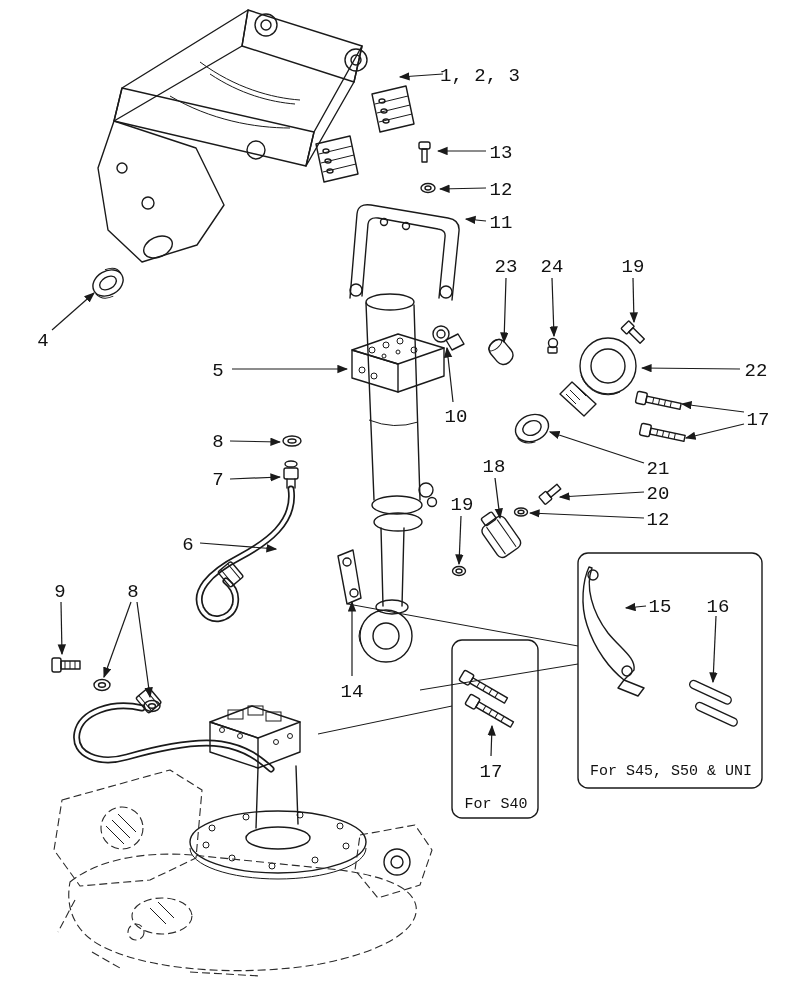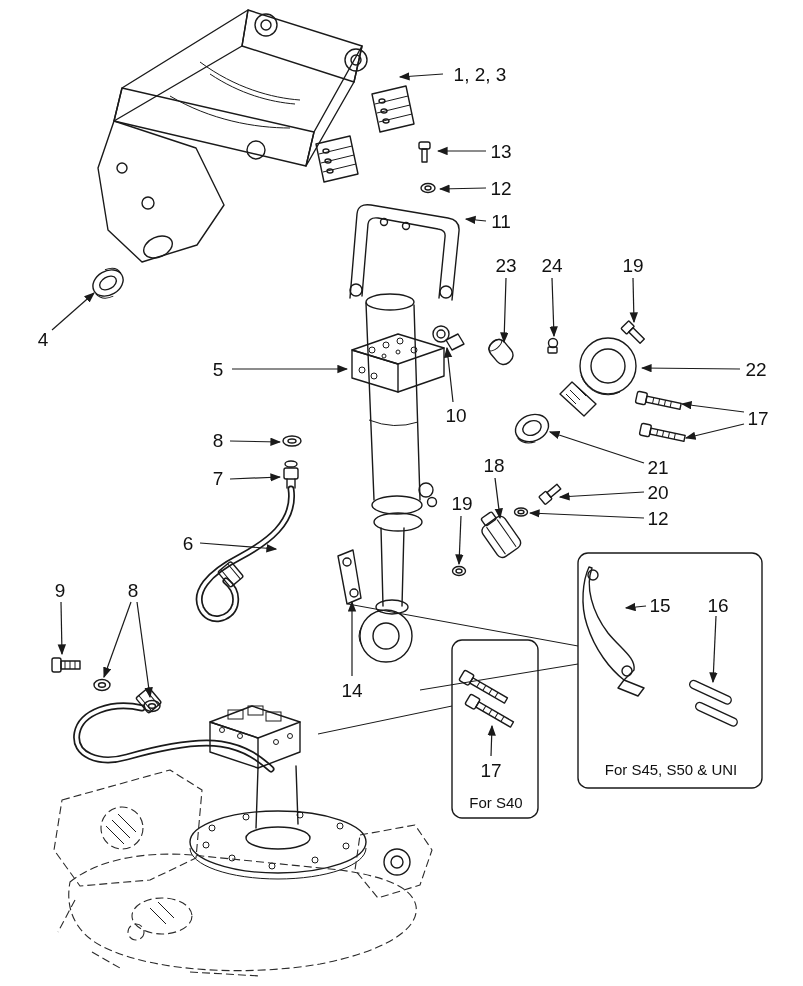--- a/index.html
+++ b/index.html
@@ -1,17 +1,17 @@
 <!DOCTYPE html>
 <html><head>
 <meta charset="utf-8">
 <style>
   html,body{margin:0;padding:0;background:#fff;}
   .canvas{position:relative;width:803px;height:986px;background:#ffffff;overflow:hidden;
-          font-family:Liberation Sans, sans-serif;}
+          font-family:Liberation Mono, monospace;}
   svg{position:absolute;left:0;top:0;}
   .ln{stroke:#1a1a1a;stroke-width:1.4;fill:none;stroke-linejoin:round;stroke-linecap:round;}
   .lnthin{stroke:#1a1a1a;stroke-width:1;fill:none;}
   .phantom{stroke:#2a2a2a;stroke-width:1.1;fill:none;stroke-dasharray:8 4;stroke-linejoin:round;}
   .leader{stroke:#1a1a1a;stroke-width:1.2;fill:none;}
   .callout{font-size:19px;fill:#111;text-anchor:middle;}
   .note{font-size:15px;fill:#111;text-anchor:middle;}
   .hoseOuter{stroke:#1a1a1a;stroke-width:7;fill:none;stroke-linecap:round;}
   .hoseInner{stroke:#ffffff;stroke-width:3.6;fill:none;stroke-linecap:round;}
 </style>

